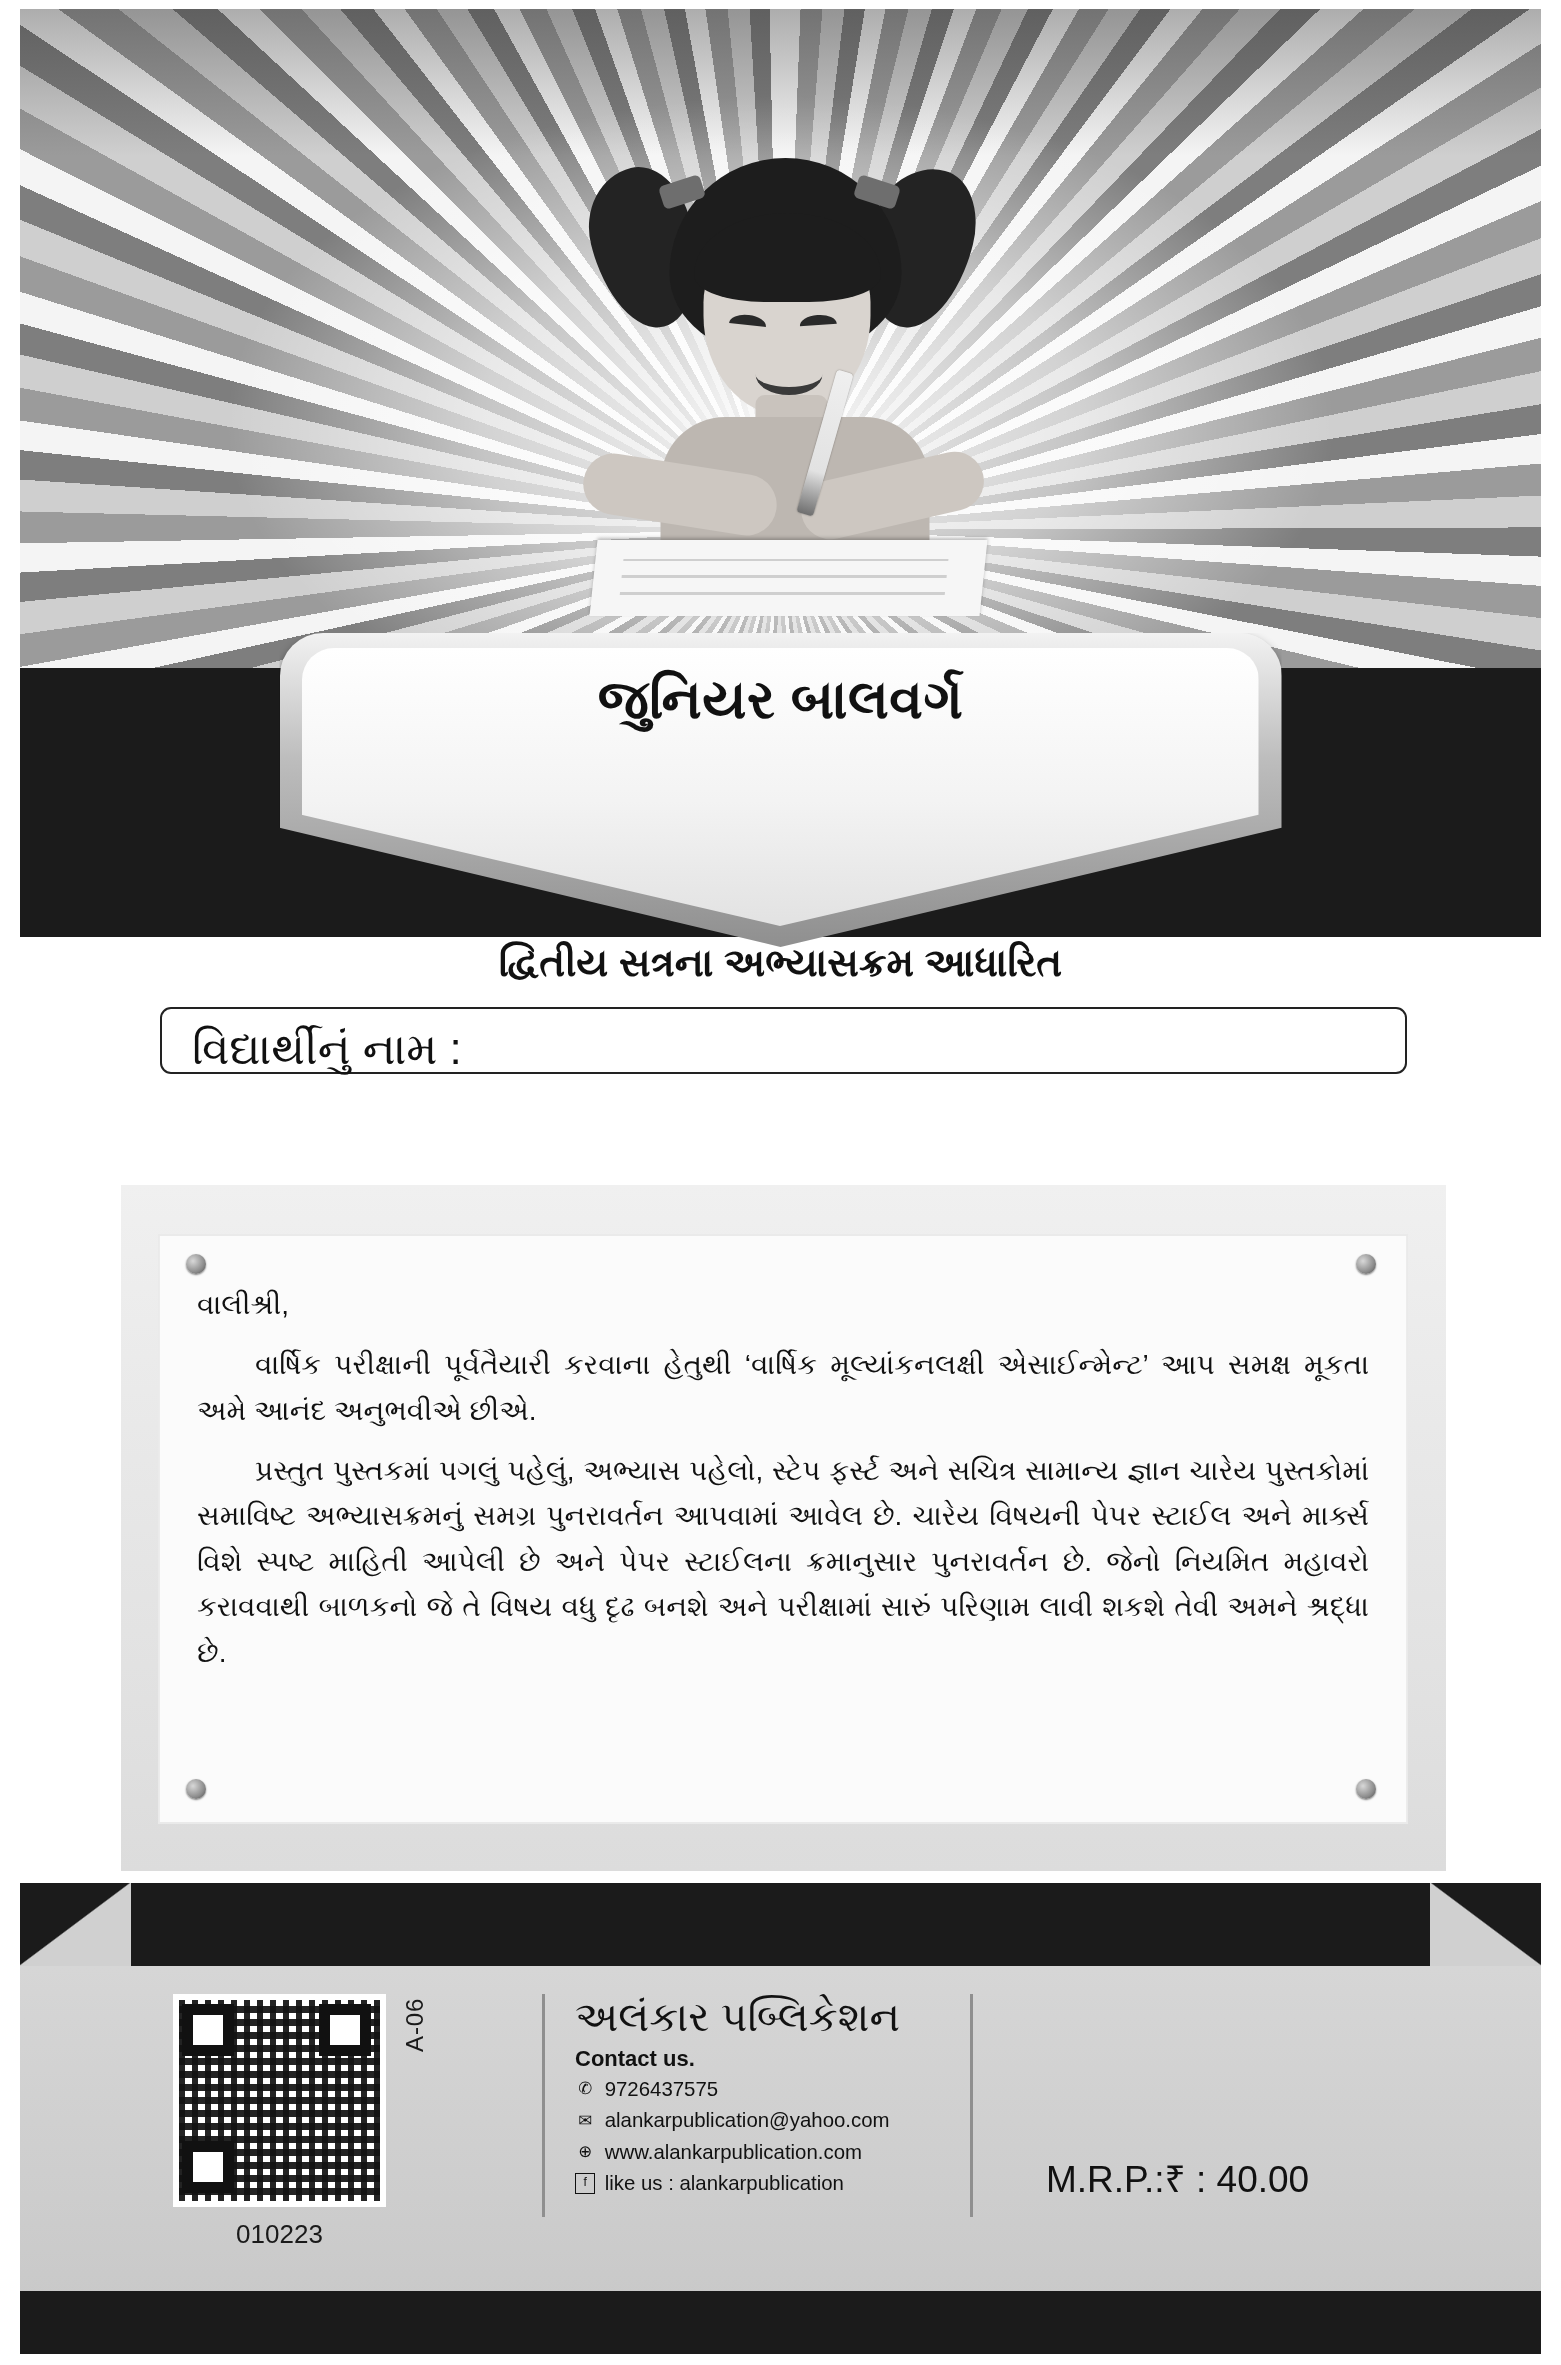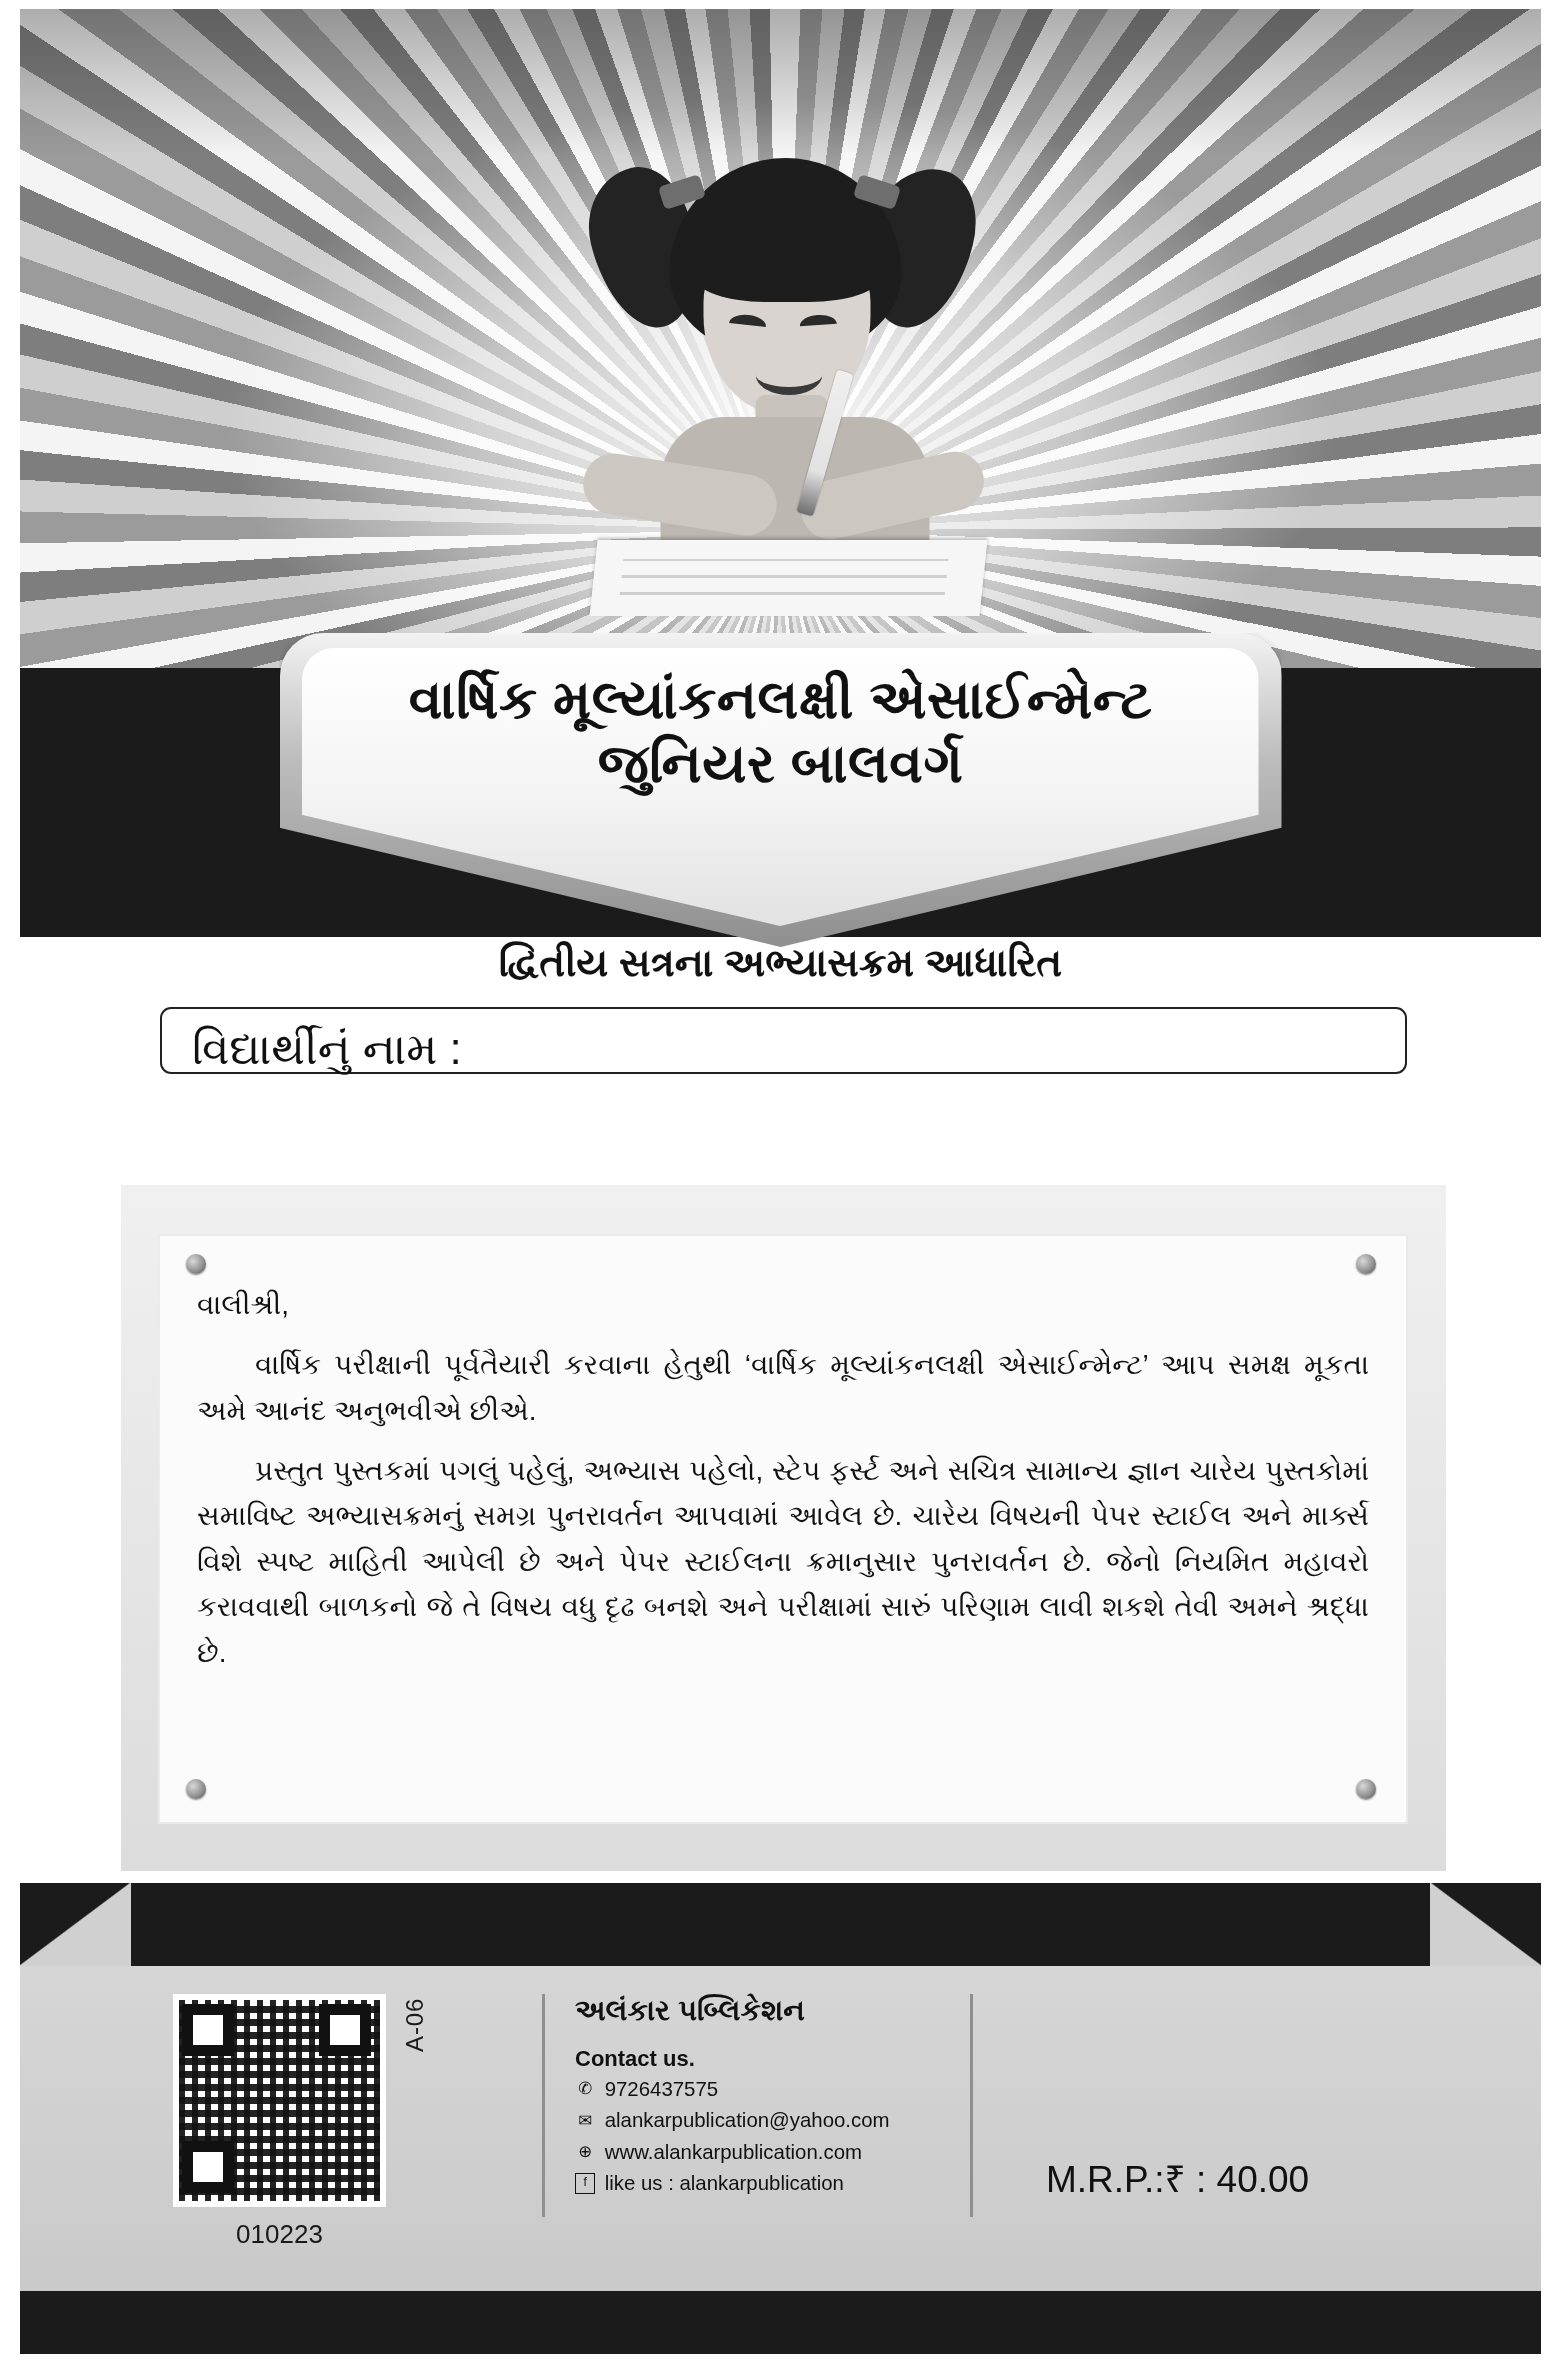--- a/index.html
+++ b/index.html
@@ -393,22 +393,22 @@
     width: 2.8px;
     background: #8f8f8f;
   }
   .divider.d1 { left: 542px; top: 1994px; height: 223px; }
   .divider.d2 { left: 970px; top: 1994px; height: 223px; }
 
   .pub-name {
     position: absolute;
     left: 575px;
     top: 1994px;
-    font-size: 29px;
-    font-weight: bold;
+    font-size: 41px;
+    font-weight: normal;
     color: #111111;
   }
   .contact-head {
     position: absolute;
     left: 575px;
     top: 2046px;
     font-size: 22px;
     font-weight: bold;
     color: #111111;
   }
@@ -508,21 +508,20 @@
       </div>
     </div>
   </div>
 
   <div class="band"></div>
 
   <div class="ribbon-wrap">
     <div class="ribbon-outer"></div>
     <div class="ribbon-inner"></div>
     <div class="ribbon-text">
-      <div class="ribbon-line1">વાર્ષિક મૂલ્યાંકનલક્ષી એસાઈન્મેન્ટ</div>
       <div class="ribbon-line2">જુનિયર બાલવર્ગ</div>
     </div>
   </div>
 
   <div class="subtitle">દ્વિતીય સત્રના અભ્યાસક્રમ આધારિત</div>
 
   <div class="field one">
     <span class="field-label">વિદ્યાર્થીનું નામ :</span>
   </div>
 

